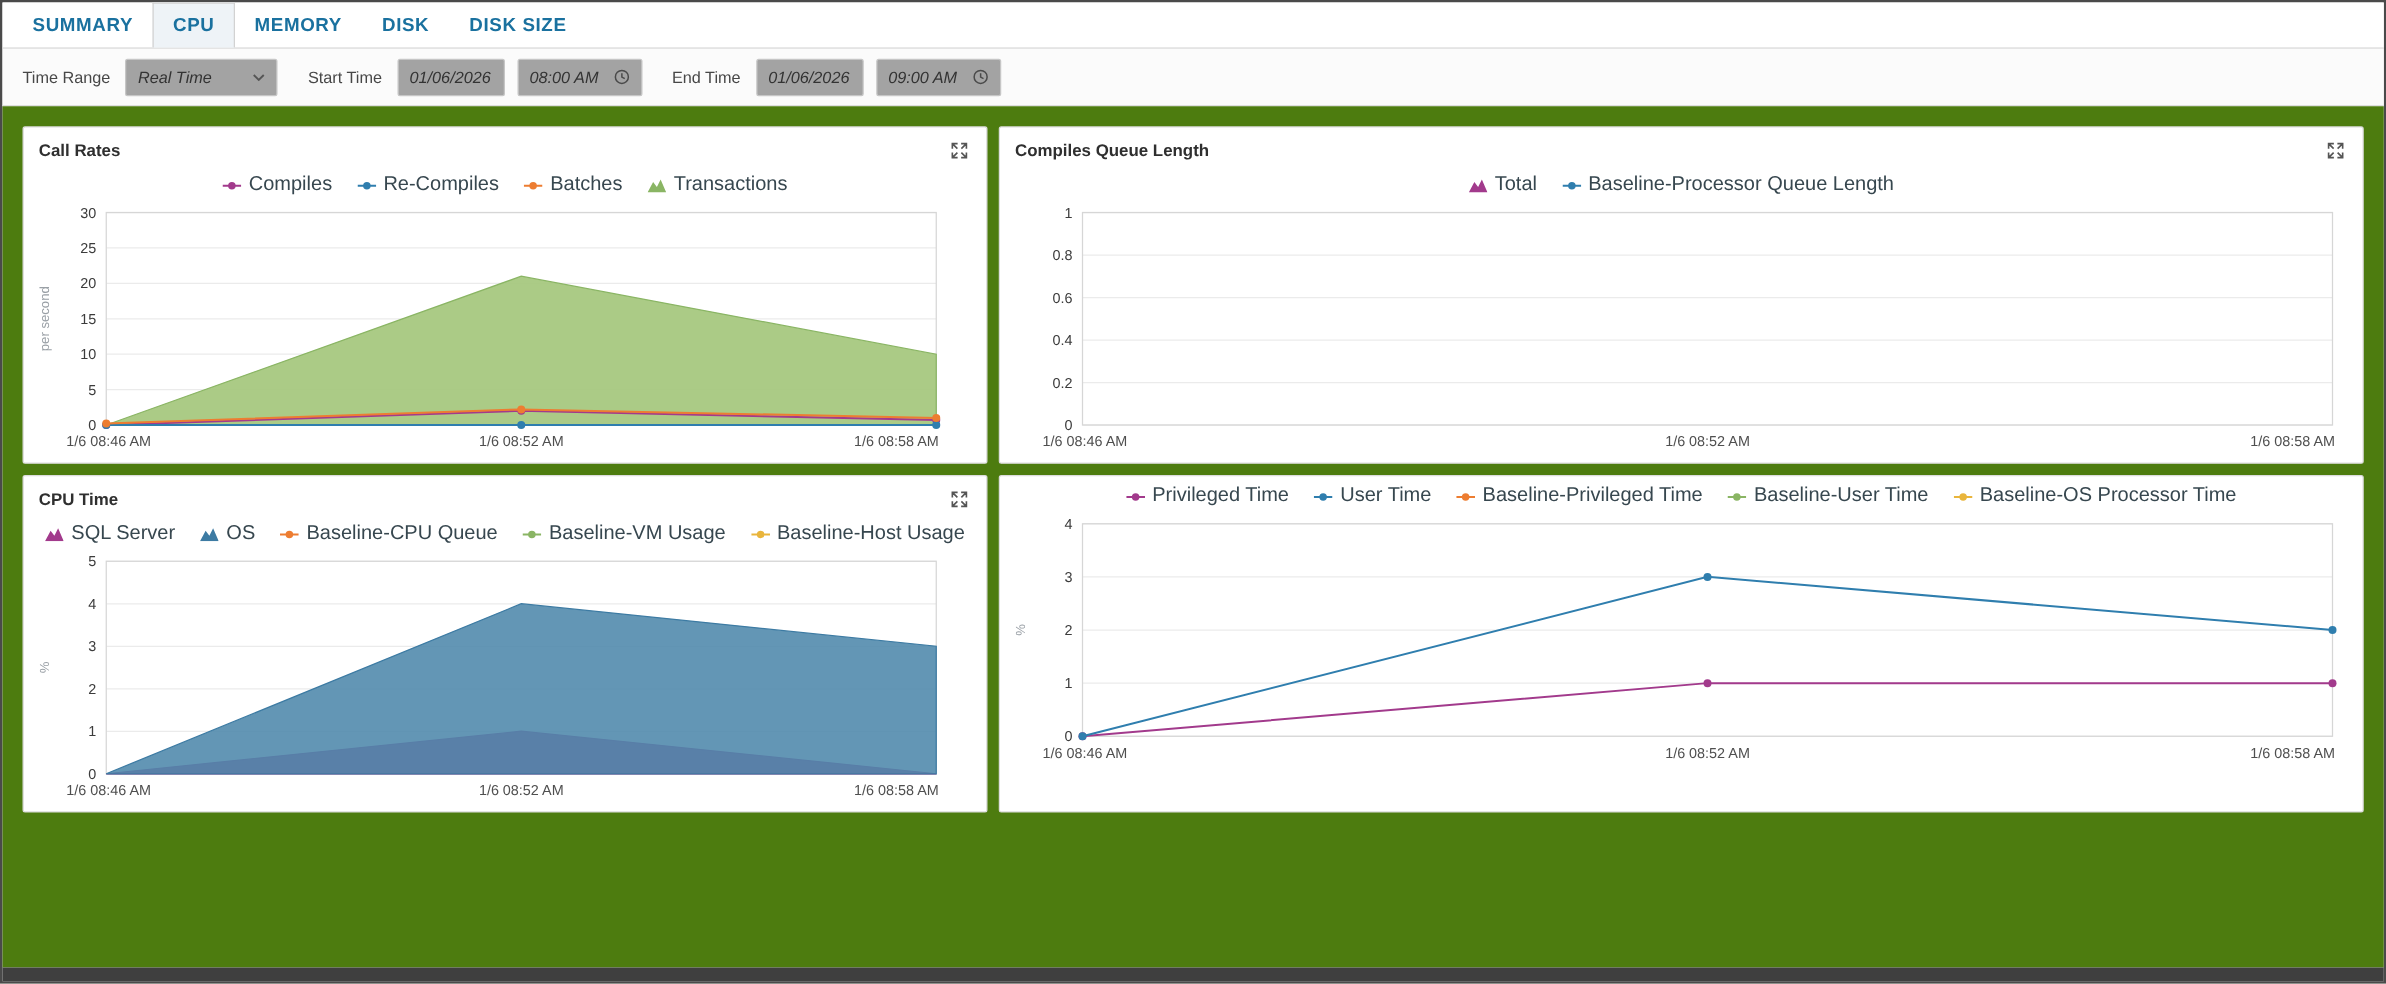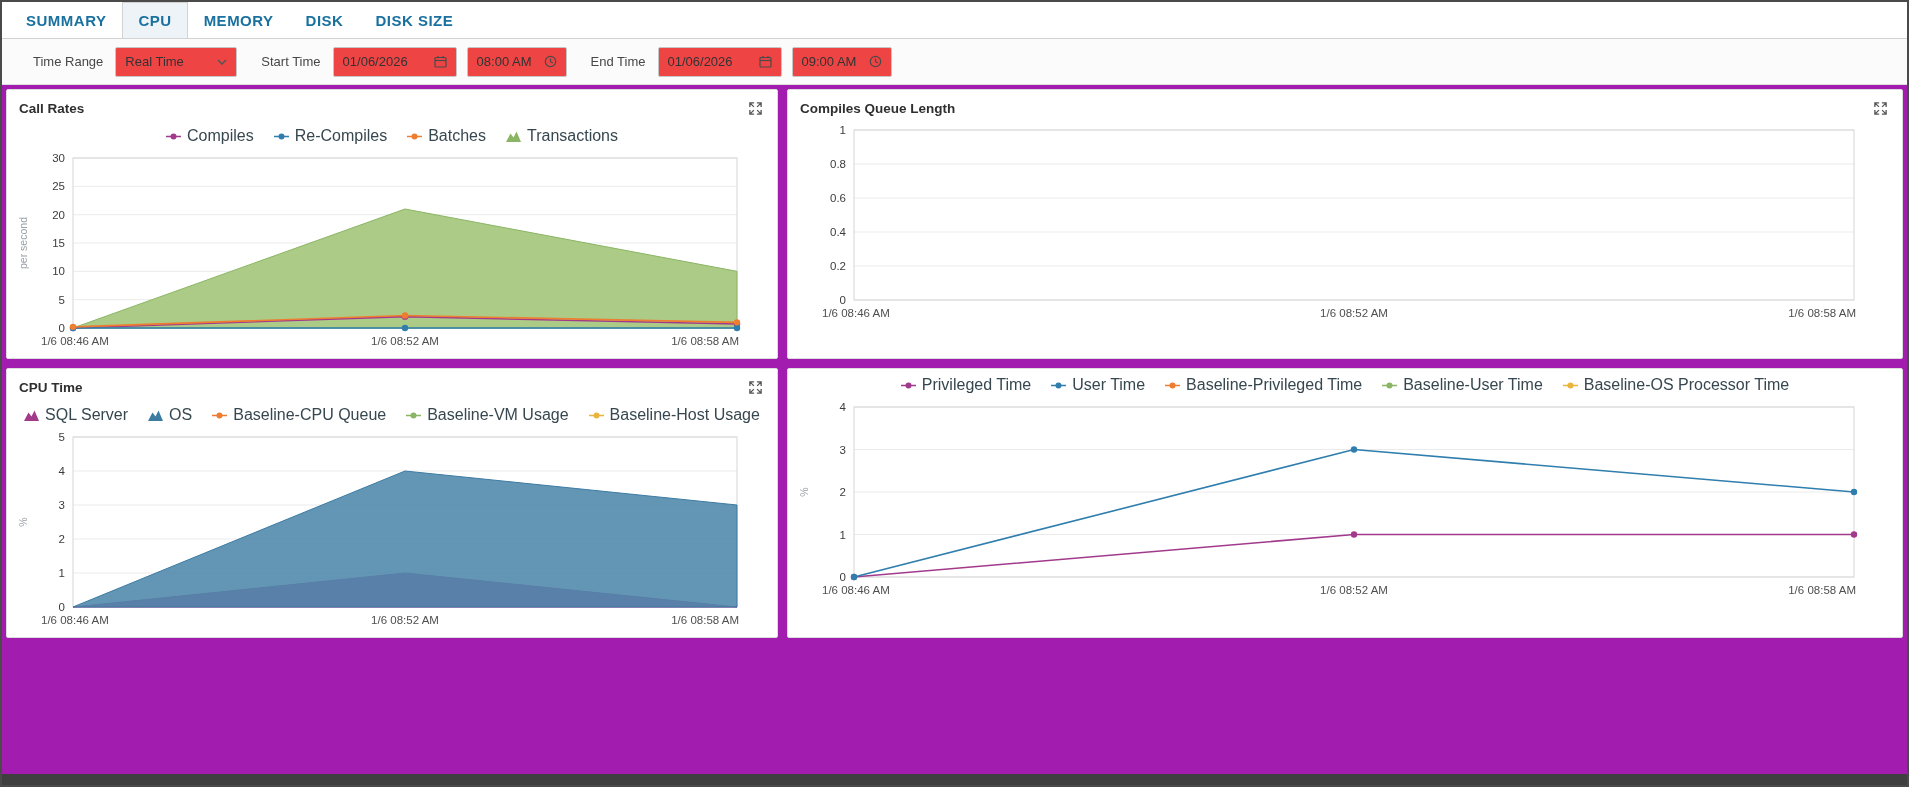--- a/index.html
+++ b/index.html
@@ -30,39 +30,39 @@
   .tab.active {
     background: #eef3f7;
     border-color: #d2d2d2;
   }
 
   
   .filterbar {
     height: 46px; background: #fbfbfb;
     border-bottom: 1px solid #dedede;
     display: flex; align-items: center; gap: 10px;
-    padding: 0 31px; flex: 0 0 auto;
+    padding: 0 16px; flex: 0 0 auto;
     font-size: 13px; color: #474747;
   }
   .flabel { font-weight: 400; margin-right: 2px; }
   .flabel.spaced { margin-left: 14px; }
   .selectbox, .inputbox {
     display: flex; align-items: center; justify-content: space-between;
-    height: 30px; background: #ef4444;
+    height: 30px; background: #a3a3a3;
     border: 1px solid #c6c6c6; border-radius: 2px;
-    padding: 0 9px; font-size: 13px; color: #333; cursor: pointer; gap: 10px;
+    padding: 0 9px; font-size: 13px; color: #333; cursor: pointer; gap: 10px; font-style: italic;
   }
   .selectbox { width: 122px; }
-  .inputbox.date { width: 124px; }
+  .inputbox.date { width: 86px; }
   .inputbox.time { width: 100px; }
 
   
   .main {
-    flex: 1 1 auto; background: #a21caf;
-    padding: 4px;
+    flex: 1 1 auto; background: #4d7c0f;
+    padding: 16px;
     display: grid;
     grid-template-columns: 772px 1fr;
     grid-auto-rows: 270px;
     gap: 9px;
     align-content: start;
   }
   .panel {
     background: #ffffff; border: 1px solid #dcdcdc; border-radius: 2px;
     display: flex; flex-direction: column; overflow: hidden;
   }
@@ -220,20 +220,35 @@
 
     <section class="panel">
       <div class="panel-head">
         <h3 class="panel-title">Compiles Queue Length</h3>
         <button class="expand-btn">
           <svg width="15" height="15" viewBox="0 0 16 16">
               <path d="M9.5 2 L14 2 L14 6.5 M14 2 L9.7 6.3 M6.5 14 L2 14 L2 9.5 M2 14 L6.3 9.7 M2 6.5 L2 2 L6.5 2 M2 2 L6.3 6.3 M14 9.5 L14 14 L9.5 14 M14 14 L9.7 9.7" fill="none" stroke="#555" stroke-width="1.4"></path>
             </svg>
         </button>
       </div>
+      <div class="legend">
+          <span class="legend-item">
+            <svg width="15" height="11" viewBox="0 0 15 11">
+              <path d="M0 11 L4.5 2.5 L7.5 6.5 L10.5 0.5 L15 11 Z" fill="#a23a8c"></path>
+            </svg>
+            <span class="legend-label">Total</span>
+          </span>
+          <span class="legend-item">
+            <svg width="15" height="11" viewBox="0 0 15 11">
+              <line x1="0" y1="5.5" x2="15" y2="5.5" stroke="#2f7eae" stroke-width="1.6"></line>
+              <circle cx="7.5" cy="5.5" r="3" fill="#2f7eae"></circle>
+            </svg>
+            <span class="legend-label">Baseline-Processor Queue Length</span>
+          </span>
+        </div>
       <div class="chart"><svg width="1094" height="208" font-family="Liberation Sans, sans-serif">
             <line x1="62" y1="178" x2="1062" y2="178" stroke="#ebebeb" stroke-width="1"></line>
             <text x="54" y="182" text-anchor="end" font-size="11.5" fill="#3c3c3c">0</text>
             <line x1="62" y1="144" x2="1062" y2="144" stroke="#ebebeb" stroke-width="1"></line>
             <text x="54" y="148" text-anchor="end" font-size="11.5" fill="#3c3c3c">0.2</text>
             <line x1="62" y1="110" x2="1062" y2="110" stroke="#ebebeb" stroke-width="1"></line>
             <text x="54" y="114" text-anchor="end" font-size="11.5" fill="#3c3c3c">0.4</text>
             <line x1="62" y1="76" x2="1062" y2="76" stroke="#ebebeb" stroke-width="1"></line>
             <text x="54" y="80" text-anchor="end" font-size="11.5" fill="#3c3c3c">0.6</text>
             <line x1="62" y1="42" x2="1062" y2="42" stroke="#ebebeb" stroke-width="1"></line>

